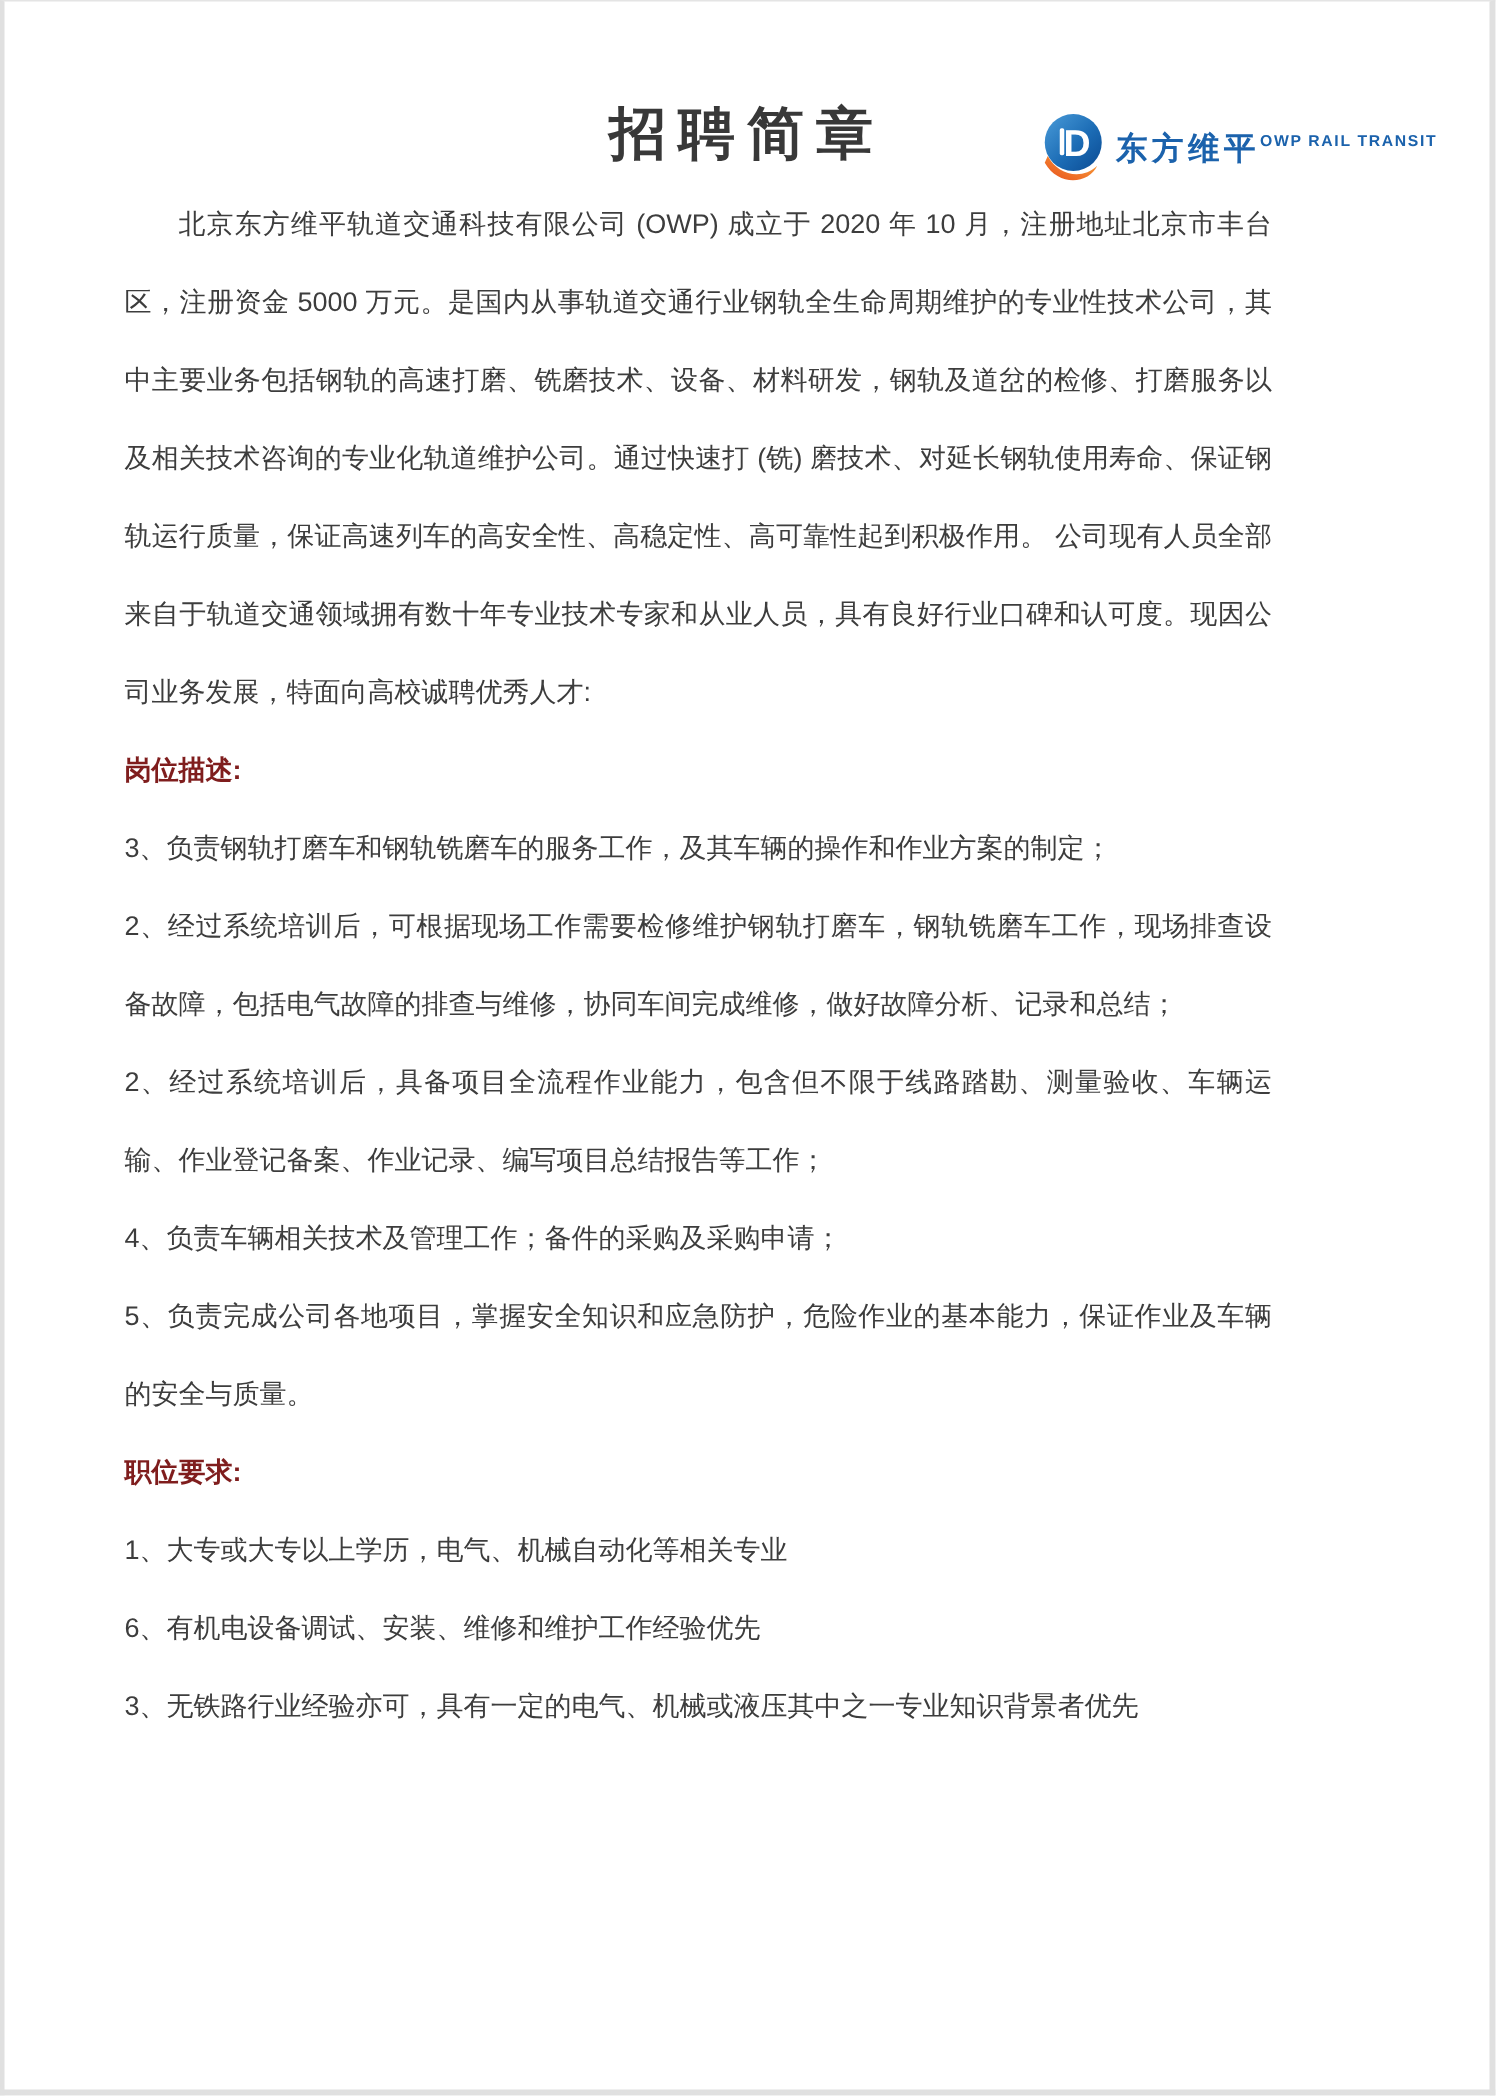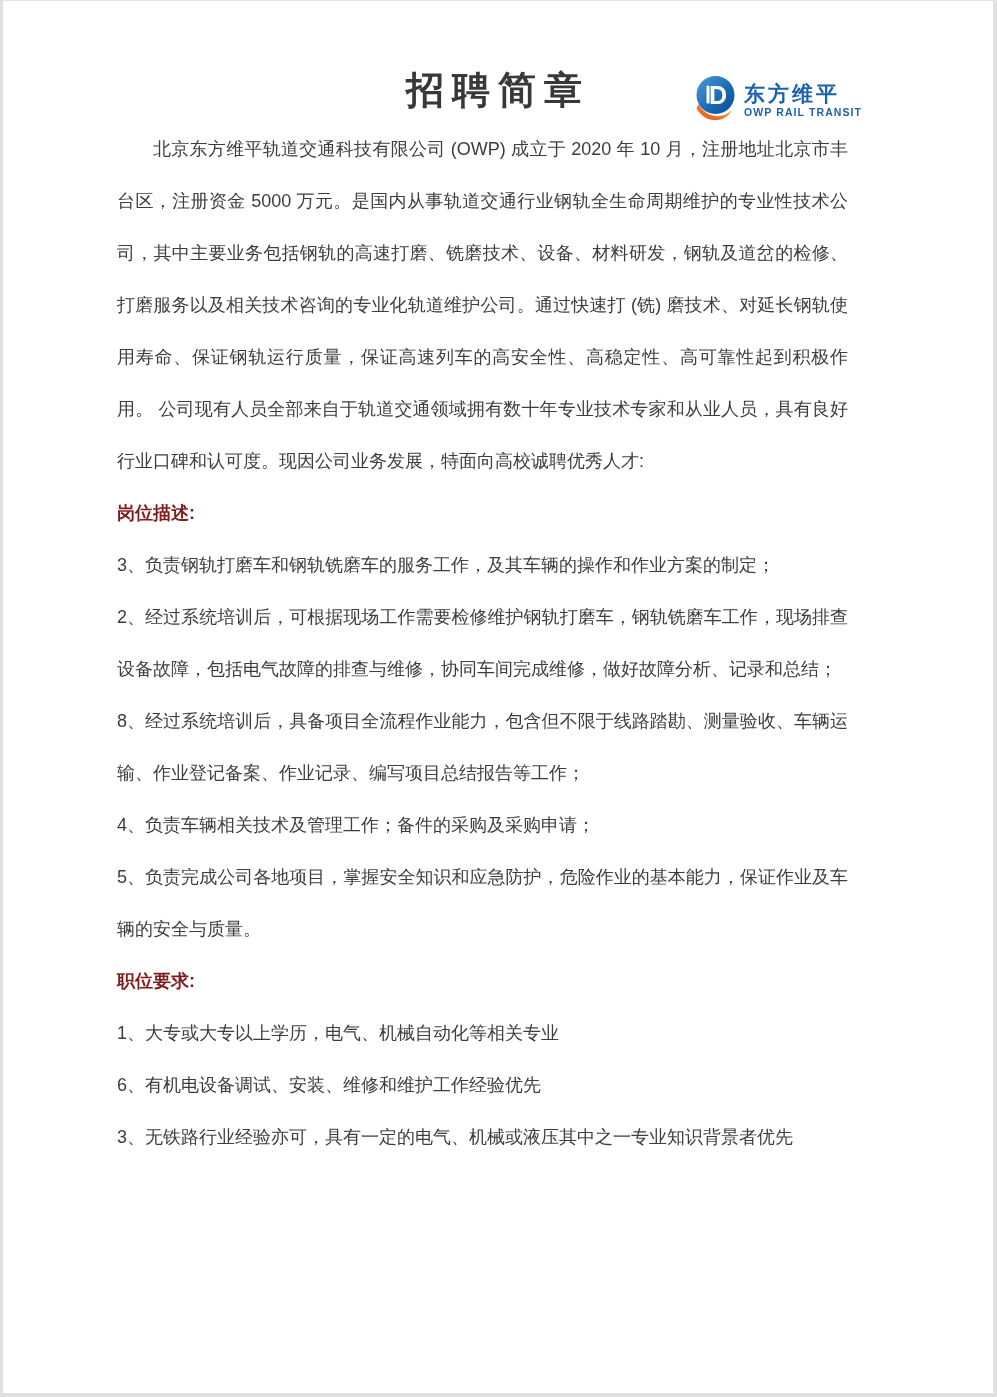--- a/index.html
+++ b/index.html
@@ -21,21 +21,21 @@
 
   .logo {
     position: absolute;
     top: 74px;
     left: 692px;
     display: flex;
     align-items: center;
     gap: 9px;
   }
   .logo-icon { width: 40px; height: 50px; display: block; }
-  .logo-text { display: flex; flex-direction: column; justify-content: center; }
+  .logo-text { display: flex; flex-direction: row; justify-content: center; }
   .brand-cn {
     font-size: 21px;
     font-weight: 700;
     letter-spacing: 3px;
     color: #1b62ac;
     line-height: 24px;
     white-space: nowrap;
   }
   .brand-en {
     font-size: 10.5px;
@@ -50,21 +50,21 @@
     margin-top: 66px;
     text-align: center;
     font-size: 38px;
     font-weight: 700;
     letter-spacing: 8px;
     color: #383838;
     line-height: 46px;
   }
 
   .doc-body {
-    margin: 10px 145px 0 114px;
+    margin: 10px 145px 0 80px;
     font-size: 18px;
     line-height: 52px;
     color: #3d3d3d;
   }
   .intro {
     text-align: justify;
     text-justify: inter-ideograph;
     text-indent: 2em;
   }
   .section-heading {
@@ -108,21 +108,21 @@
   <h1 class="doc-title">招聘简章</h1>
 
   <div class="doc-body">
 
     <p class="intro">北京东方维平轨道交通科技有限公司 (OWP) 成立于 2020 年 10 月，注册地址北京市丰台区，注册资金 5000 万元。是国内从事轨道交通行业钢轨全生命周期维护的专业性技术公司，其中主要业务包括钢轨的高速打磨、铣磨技术、设备、材料研发，钢轨及道岔的检修、打磨服务以及相关技术咨询的专业化轨道维护公司。通过快速打 (铣) 磨技术、对延长钢轨使用寿命、保证钢轨运行质量，保证高速列车的高安全性、高稳定性、高可靠性起到积极作用。 公司现有人员全部来自于轨道交通领域拥有数十年专业技术专家和从业人员，具有良好行业口碑和认可度。现因公司业务发展，特面向高校诚聘优秀人才:</p>
 
     <p class="section-heading">岗位描述:</p>
 
     <p class="list-item">3、负责钢轨打磨车和钢轨铣磨车的服务工作，及其车辆的操作和作业方案的制定；</p>
     <p class="list-item">2、经过系统培训后，可根据现场工作需要检修维护钢轨打磨车，钢轨铣磨车工作，现场排查设备故障，包括电气故障的排查与维修，协同车间完成维修，做好故障分析、记录和总结；</p>
-    <p class="list-item">8、经过系统培训后，具备项目全流程作业能力，包含但不限于线路踏勘、测量验收、车辆运输、作业登记备案、作业记录、编写项目总结报告等工作；</p>
+    <p class="list-item">2、经过系统培训后，具备项目全流程作业能力，包含但不限于线路踏勘、测量验收、车辆运输、作业登记备案、作业记录、编写项目总结报告等工作；</p>
     <p class="list-item">4、负责车辆相关技术及管理工作；备件的采购及采购申请；</p>
     <p class="list-item">5、负责完成公司各地项目，掌握安全知识和应急防护，危险作业的基本能力，保证作业及车辆的安全与质量。</p>
 
     <p class="section-heading">职位要求:</p>
 
     <p class="list-item">1、大专或大专以上学历，电气、机械自动化等相关专业</p>
     <p class="list-item">6、有机电设备调试、安装、维修和维护工作经验优先</p>
     <p class="list-item">3、无铁路行业经验亦可，具有一定的电气、机械或液压其中之一专业知识背景者优先</p>
 
   </div>

